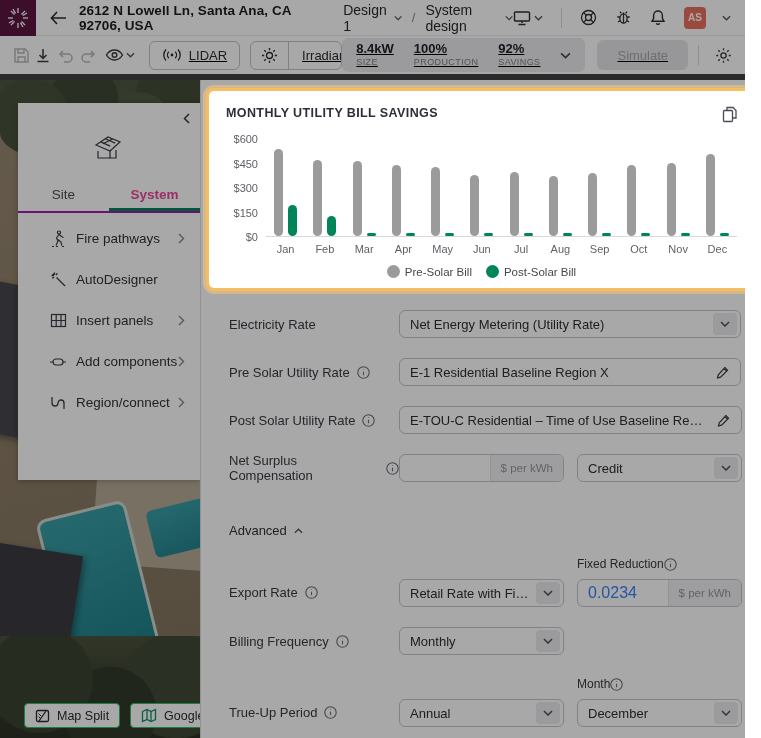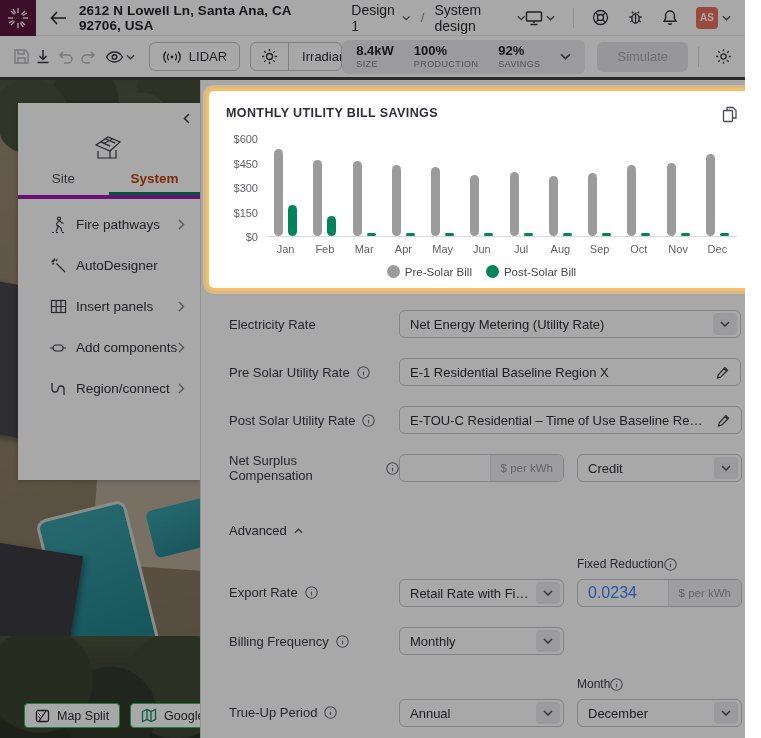--- a/index.html
+++ b/index.html
@@ -10,25 +10,25 @@
   
   .topbar { height:36px; background:#fff; display:flex; align-items:center; border-bottom:1px solid #ececec; }
   .logo { width:36px; height:36px; background:#5C163F; display:flex; align-items:center; justify-content:center; flex:0 0 36px; }
   .back-btn { margin-left:14px; display:flex; align-items:center; color:#2b2b31; cursor:pointer; }
   .addr { margin-left:12px; font-size:13.5px; font-weight:700; color:#1e1e24; letter-spacing:.1px; }
   .crumb { display:flex; align-items:center; gap:5px; margin-left:26px; font-size:14px; color:#2a2a30; cursor:pointer; }
   .crumb-sep { color:#8a8a90; margin-left:10px; font-size:13px; }
   .topbar-right { margin-left:auto; display:flex; align-items:center; gap:18px; padding-right:14px; }
   .tb-icon { display:flex; align-items:center; gap:3px; color:#2e2e34; cursor:pointer; }
   .v-div { width:1px; height:20px; background:#d9d9dd; }
-  .avatar-wrap { display:flex; align-items:center; gap:4px; cursor:pointer; }
+  .avatar-wrap { display:flex; align-items:center; gap:16px; cursor:pointer; }
   .avatar { width:22px; height:22px; border-radius:4px; background:#E8705F; color:#fff; font-size:10px; font-weight:700; display:flex; align-items:center; justify-content:center; }
 
   
-  .toolbar { height:44px; background:#fff; display:flex; align-items:center; padding:0 10px; border-bottom:3px solid #404040; }
+  .toolbar { height:44px; background:#fff; display:flex; align-items:center; padding:0 10px; border-bottom:6px solid #404040;text-decoration:underline; }
   .icon-btn { background:none; border:none; width:30px; height:30px; display:flex; align-items:center; justify-content:center; color:#3a3a42; cursor:pointer; }
   .icon-btn.dim { color:#b7b7bd; }
   .eye-group { display:flex; align-items:center; gap:2px; cursor:pointer; color:#3a3a42; }
   .tool-btn { display:flex; align-items:center; gap:7px; height:29px; border:1px solid #c4c4ca; border-radius:6px; background:#fff; padding:0 12px; font-size:13px; color:#2c2c33; margin-left:14px; cursor:pointer; font-family:inherit; }
   .split-btn { display:flex; align-items:stretch; height:29px; border:1px solid #c4c4ca; border-radius:6px; background:#fff; margin-left:10px; cursor:pointer; overflow:hidden; }
   .split-seg { display:flex; align-items:center; padding:0 10px; color:#2c2c33; }
   .split-seg.txt { border-left:1px solid #c4c4ca; font-size:13px; padding:0 13px; }
   .stats-block { margin-left:auto; height:34px; background:#ececee; border-radius:6px; display:flex; align-items:center; gap:20px; padding:0 14px; }
   .stat { display:flex; flex-direction:column; justify-content:center; line-height:1.15; }
   .stat-value { font-size:13px; font-weight:700; color:#1f1f26; }
@@ -58,23 +58,23 @@
   .m-trees-bottom { position:absolute; left:0; top:556px; width:200px; height:110px;
     background:radial-gradient(circle at 20% 40%, #3b4331 0 30%, transparent 31%),
                radial-gradient(circle at 55% 70%, #333a2b 0 34%, transparent 35%),
                radial-gradient(circle at 88% 45%, #414a36 0 28%, transparent 29%),
                linear-gradient(#4a523d,#2a2e23); }
 
   
   .panel { position:absolute; left:18px; top:23px; width:182px; height:377px; background:#fff; box-shadow:0 1px 5px rgba(0,0,0,.25); }
   .panel-collapse { position:absolute; top:10px; right:10px; color:#3a3a42; cursor:pointer; display:flex; }
   .panel-house { display:flex; justify-content:center; margin-top:30px; color:#3b3b44; }
-  .tabs { display:flex; margin-top:0; border-bottom:4px solid #a21caf; }
+  .tabs { display:flex; margin-top:16px; border-bottom:2px solid #a21caf; }
   .tab { flex:1; text-align:center; padding:8px 0 9px; font-size:13.5px; color:#4b4b55; cursor:pointer; }
-  .tab.active { color:#c2410c; font-weight:700; box-shadow:inset 0 -3px 0 #00855B; }
+  .tab.active { color:#ec4899; font-weight:700; box-shadow:inset 0 -3px 0 #00855B; }
   .side-items { padding-top:5px; }
   .side-item { display:flex; align-items:center; height:41px; padding:0 15px 0 30px; cursor:pointer; }
   .side-icon { width:20px; display:flex; justify-content:center; color:#3c3c46; }
   .side-label { margin-left:8px; font-size:13.5px; color:#32323a; flex:1; }
   .side-chev { color:#84848c; display:flex; }
 
   
   .map-btns { position:absolute; left:24px; top:623px; display:flex; gap:10px; }
   .map-btn { height:25px; display:flex; align-items:center; gap:7px; background:#fff; border:1px solid #22c55e; border-radius:4px; padding:0 10px; font-size:12.5px; color:#2b2b31; cursor:pointer; white-space:nowrap; font-family:inherit; }
 

